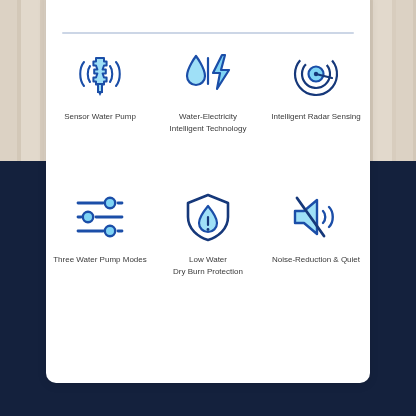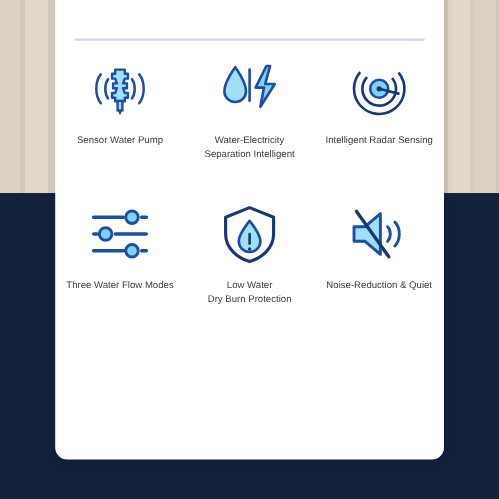--- a/index.html
+++ b/index.html
@@ -45,21 +45,21 @@
     border-radius:1px;
   }
 
   
   .grid {
     position:absolute;
     left:0; top:58px;
     width:324px;
     display:grid;
     grid-template-columns:repeat(3,1fr);
-    row-gap:32px;
+    row-gap:54px;
   }
   .cell {
     display:flex;
     flex-direction:column;
     align-items:center;
   }
   .icon-wrap {
     width:56px; height:56px;
     display:flex; align-items:center; justify-content:center;
   }
@@ -106,21 +106,21 @@
 
     <div class="cell">
       <div class="icon-wrap">
         <svg width="52" height="48" viewBox="0 0 52 48">
           <path d="M14 6 C14 6 5 18 5 26 a9 9 0 0 0 18 0 C23 18 14 6 14 6 z" fill="#9fe0f7" stroke="#1b4ea8" stroke-width="2.2" stroke-linejoin="round"></path>
           <line x1="26" y1="8" x2="26" y2="34" stroke="#1b4ea8" stroke-width="2.2" stroke-linecap="round"></line>
           <path d="M40 5 L31 23 h7 l-3 16 L47 20 h-8 l4 -15 z" fill="#7fd4f4" stroke="#1b4ea8" stroke-width="2.2" stroke-linejoin="round"></path>
         </svg>
       </div>
       <div class="cell-label">Water-Electricity
-Separation Intelligent</div>
+Intelligent Technology</div>
     </div>
 
     <div class="cell">
       <div class="icon-wrap">
         <svg width="50" height="50" viewBox="0 0 50 50">
           <circle cx="25" cy="25" r="21" fill="none" stroke="#16387a" stroke-width="2.2" stroke-dasharray="95 38" transform="rotate(-40 25 25)"></circle>
           <circle cx="25" cy="25" r="14" fill="none" stroke="#16387a" stroke-width="2.2" stroke-dasharray="64 24" transform="rotate(-40 25 25)"></circle>
           <circle cx="25" cy="25" r="7.5" fill="#7fd4f4" stroke="#1b4ea8" stroke-width="2.2"></circle>
           <circle cx="25" cy="25" r="2.2" fill="#16387a"></circle>
           <line x1="25" y1="25" x2="41" y2="29" stroke="#16387a" stroke-width="2.2" stroke-linecap="round"></line>
@@ -138,21 +138,21 @@
             <line x1="4" y1="22" x2="7" y2="22"></line>
             <line x1="22" y1="22" x2="48" y2="22"></line>
             <line x1="4" y1="36" x2="29" y2="36"></line>
             <line x1="44" y1="36" x2="48" y2="36"></line>
           </g>
           <circle cx="36" cy="8" r="5.2" fill="#7fd4f4" stroke="#1b4ea8" stroke-width="2.4"></circle>
           <circle cx="14" cy="22" r="5.2" fill="#7fd4f4" stroke="#1b4ea8" stroke-width="2.4"></circle>
           <circle cx="36" cy="36" r="5.2" fill="#7fd4f4" stroke="#1b4ea8" stroke-width="2.4"></circle>
         </svg>
       </div>
-      <div class="cell-label">Three Water Flow Modes</div>
+      <div class="cell-label">Three Water Pump Modes</div>
     </div>
 
     <div class="cell">
       <div class="icon-wrap">
         <svg width="48" height="50" viewBox="0 0 48 50">
           <path d="M24 3 L44 11 v14 C44 37 34 45 24 48 C14 45 4 37 4 25 V11 z" fill="#ffffff" stroke="#16387a" stroke-width="2.6" stroke-linejoin="round"></path>
           <path d="M24 14 C24 14 15 25 15 31 a9 9 0 0 0 18 0 C33 25 24 14 24 14 z" fill="#9fe0f7" stroke="#1b4ea8" stroke-width="2.2" stroke-linejoin="round"></path>
           <line x1="24" y1="25" x2="24" y2="33" stroke="#16387a" stroke-width="2.2" stroke-linecap="round"></line>
           <circle cx="24" cy="37.5" r="1.4" fill="#16387a"></circle>
         </svg>

